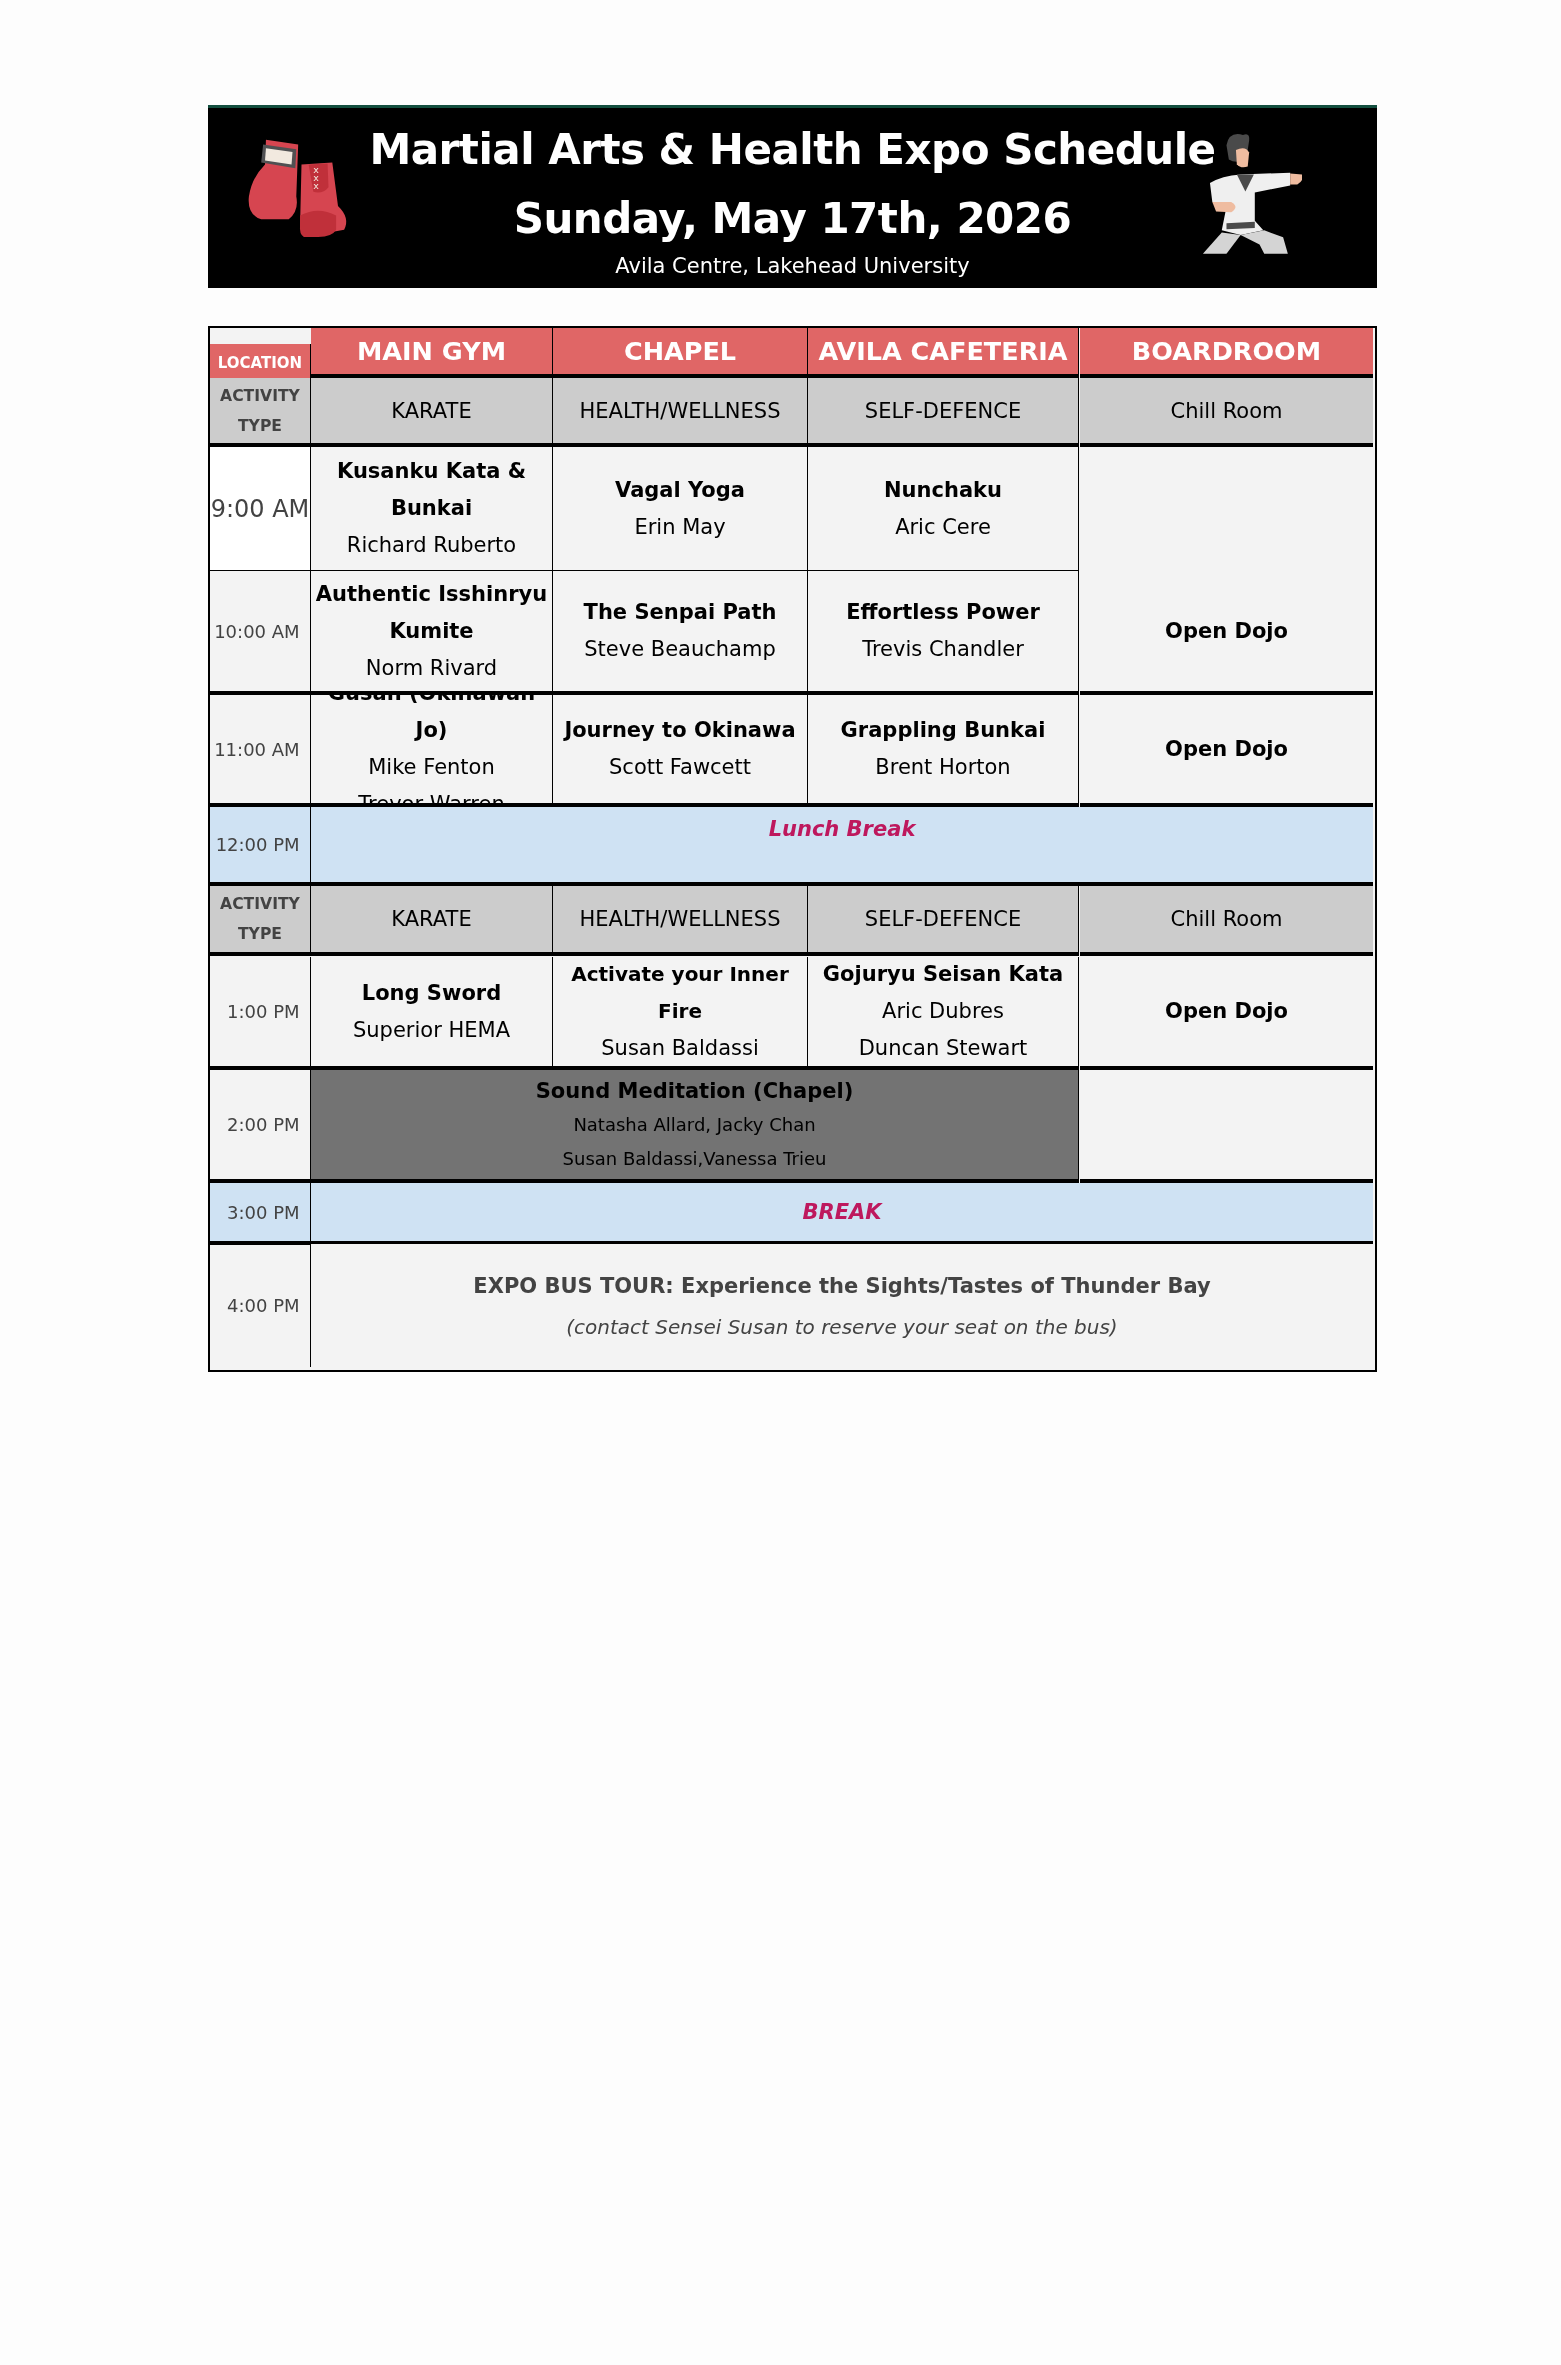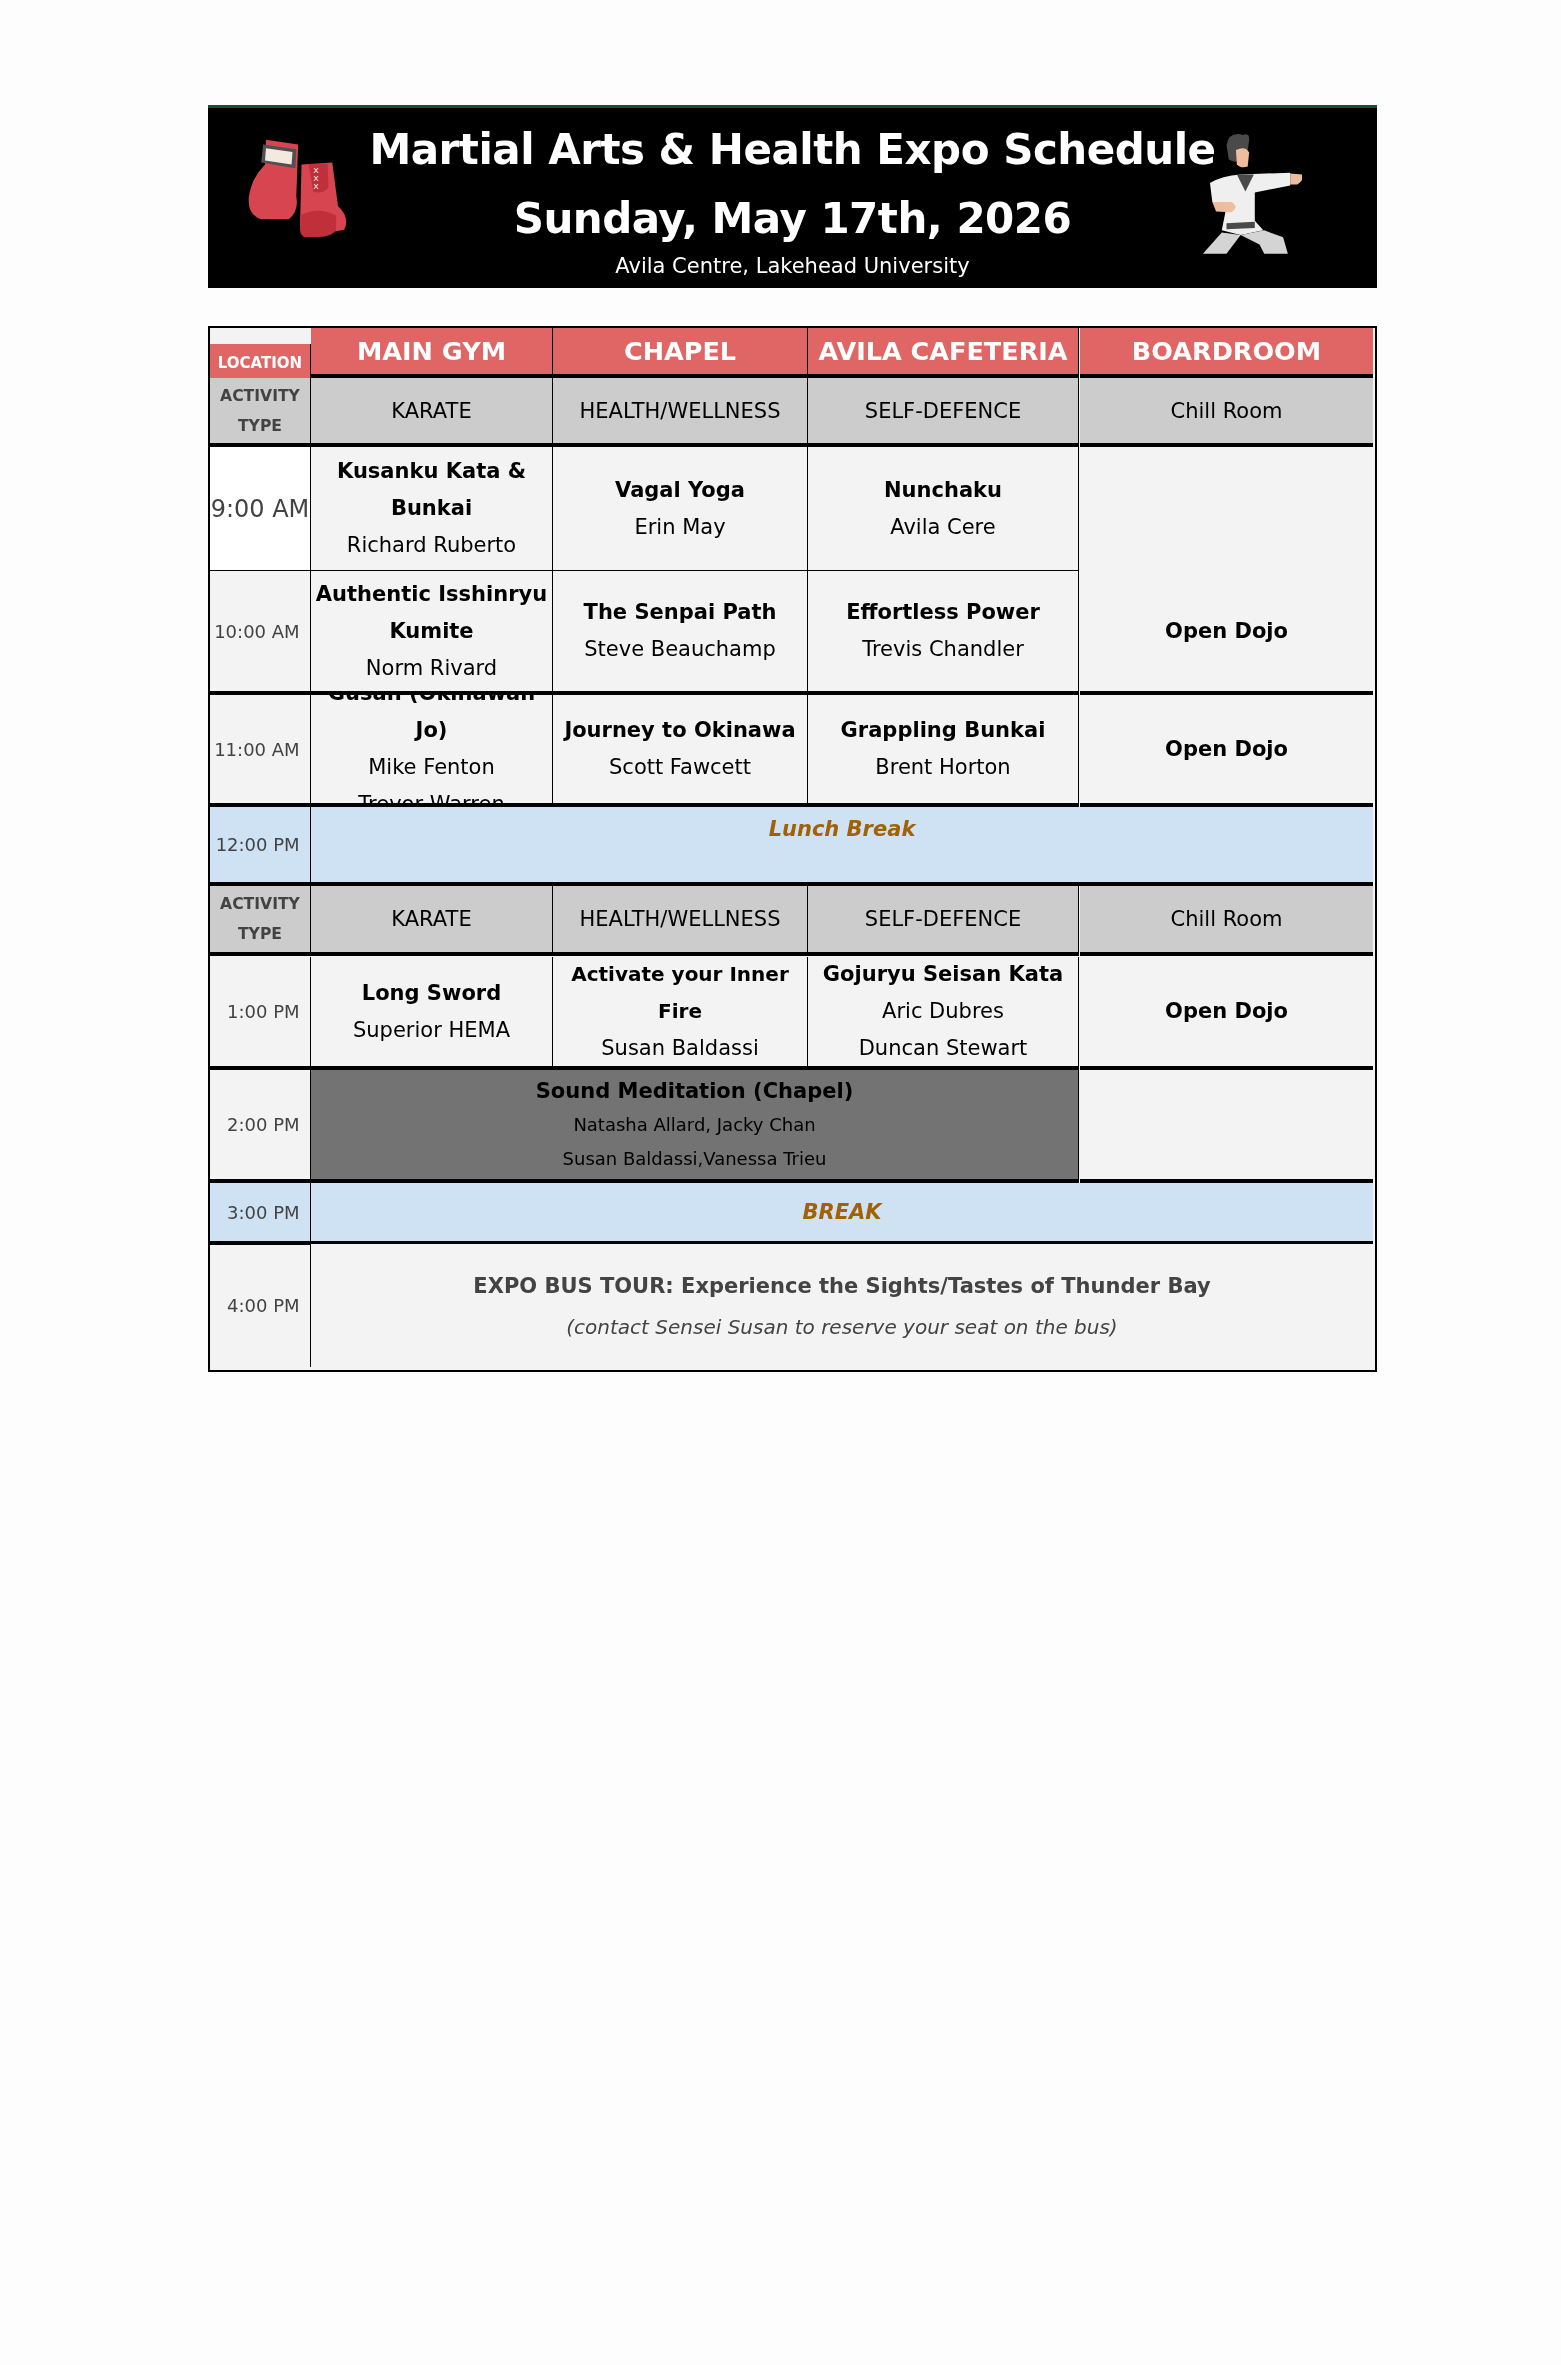--- a/index.html
+++ b/index.html
@@ -18,21 +18,21 @@
   .hdr.loc { font-size:15px; }
   .act { background:#cccccc; color:#000; font-size:21px; font-family:"DejaVu Sans", sans-serif; }
   .act.lbl { color:#434343; font-weight:bold; font-size:15.6px; line-height:30px; }
   .time { color:#434343; font-size:18px; font-family:"DejaVu Sans", sans-serif; align-items:flex-end; padding-right:10.4px; }
   .time.big { background:#fff; font-size:24px; align-items:center; padding-right:0; }
   .body { background:#f3f3f3; font-family:"DejaVu Sans", sans-serif; color:#000; padding:0 3.8px; }
   .body .t { font-weight:bold; font-size:21px; line-height:37px; }
   .body .p { font-size:21px; line-height:37px; }
   .blue { background:#cfe2f3; }
   .green { background:#737373; }
-  .italic-bold { font-style:italic; font-weight:bold; color:#a16207; font-size:21px; }
+  .italic-bold { font-style:italic; font-weight:bold; color:#be185d; font-size:21px; }
   .green .t { font-weight:bold; font-size:21px; line-height:34px; }
   .green .p { font-size:18px; line-height:34px; }
   .bus .t { color:#434343; font-weight:bold; font-size:21px; line-height:43px; }
   .bus .p { color:#434343; font-style:italic; font-size:20px; line-height:38px; }
   .noborder-r { border-right:none; }
 </style>
 </head>
 <body>
 
 <div class="banner">
@@ -81,21 +81,21 @@
   <div class="cell body" style="left:101px;top:119px;width:242px;height:124px;">
     <div class="t">Kusanku Kata &amp; Bunkai</div>
     <div class="p">Richard Ruberto</div>
   </div>
   <div class="cell body" style="left:343px;top:119px;width:255px;height:124px;">
     <div class="t">Vagal Yoga</div>
     <div class="p">Erin May</div>
   </div>
   <div class="cell body" style="left:598px;top:119px;width:271px;height:124px;">
     <div class="t">Nunchaku</div>
-    <div class="p">Avila Cere</div>
+    <div class="p">Aric Cere</div>
   </div>
 
   <div class="cell time row-sep" style="left:0;top:243px;width:101px;height:124px;">10:00 AM</div>
   <div class="cell body row-sep" style="left:101px;top:243px;width:242px;height:124px;">
     <div class="t">Authentic Isshinryu Kumite</div>
     <div class="p">Norm Rivard</div>
   </div>
   <div class="cell body row-sep" style="left:343px;top:243px;width:255px;height:124px;">
     <div class="t">The Senpai Path</div>
     <div class="p">Steve Beauchamp</div>

